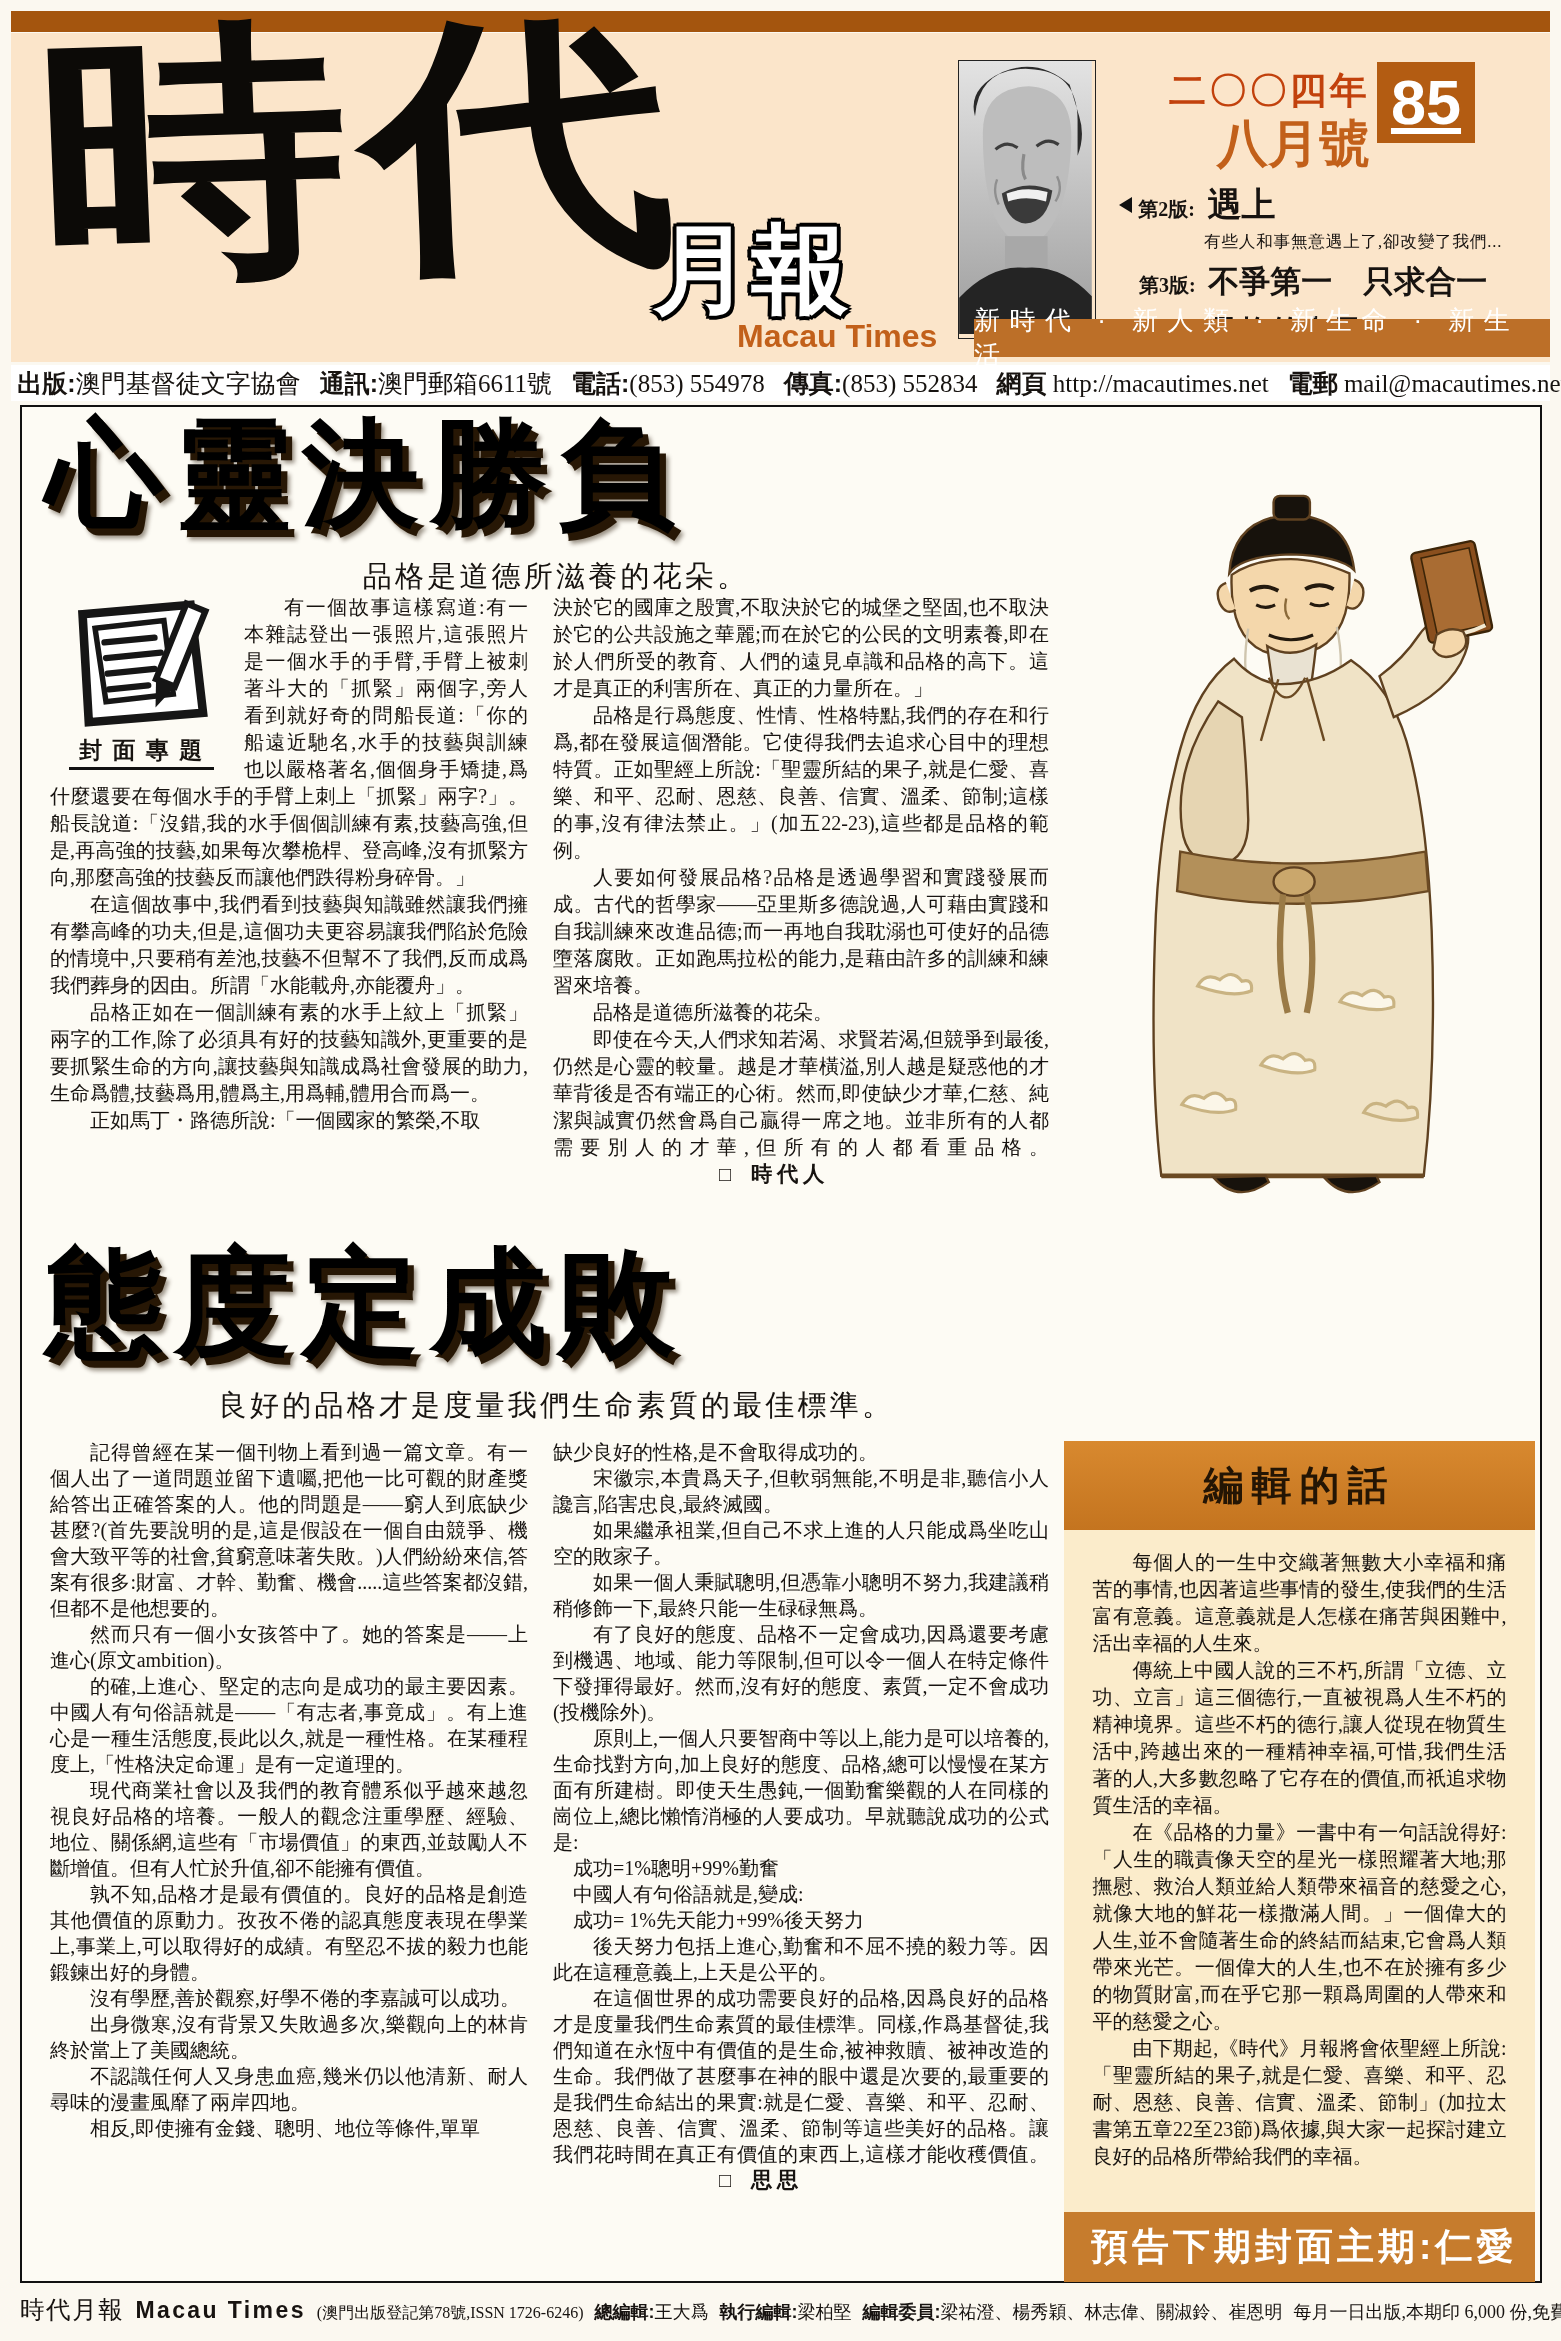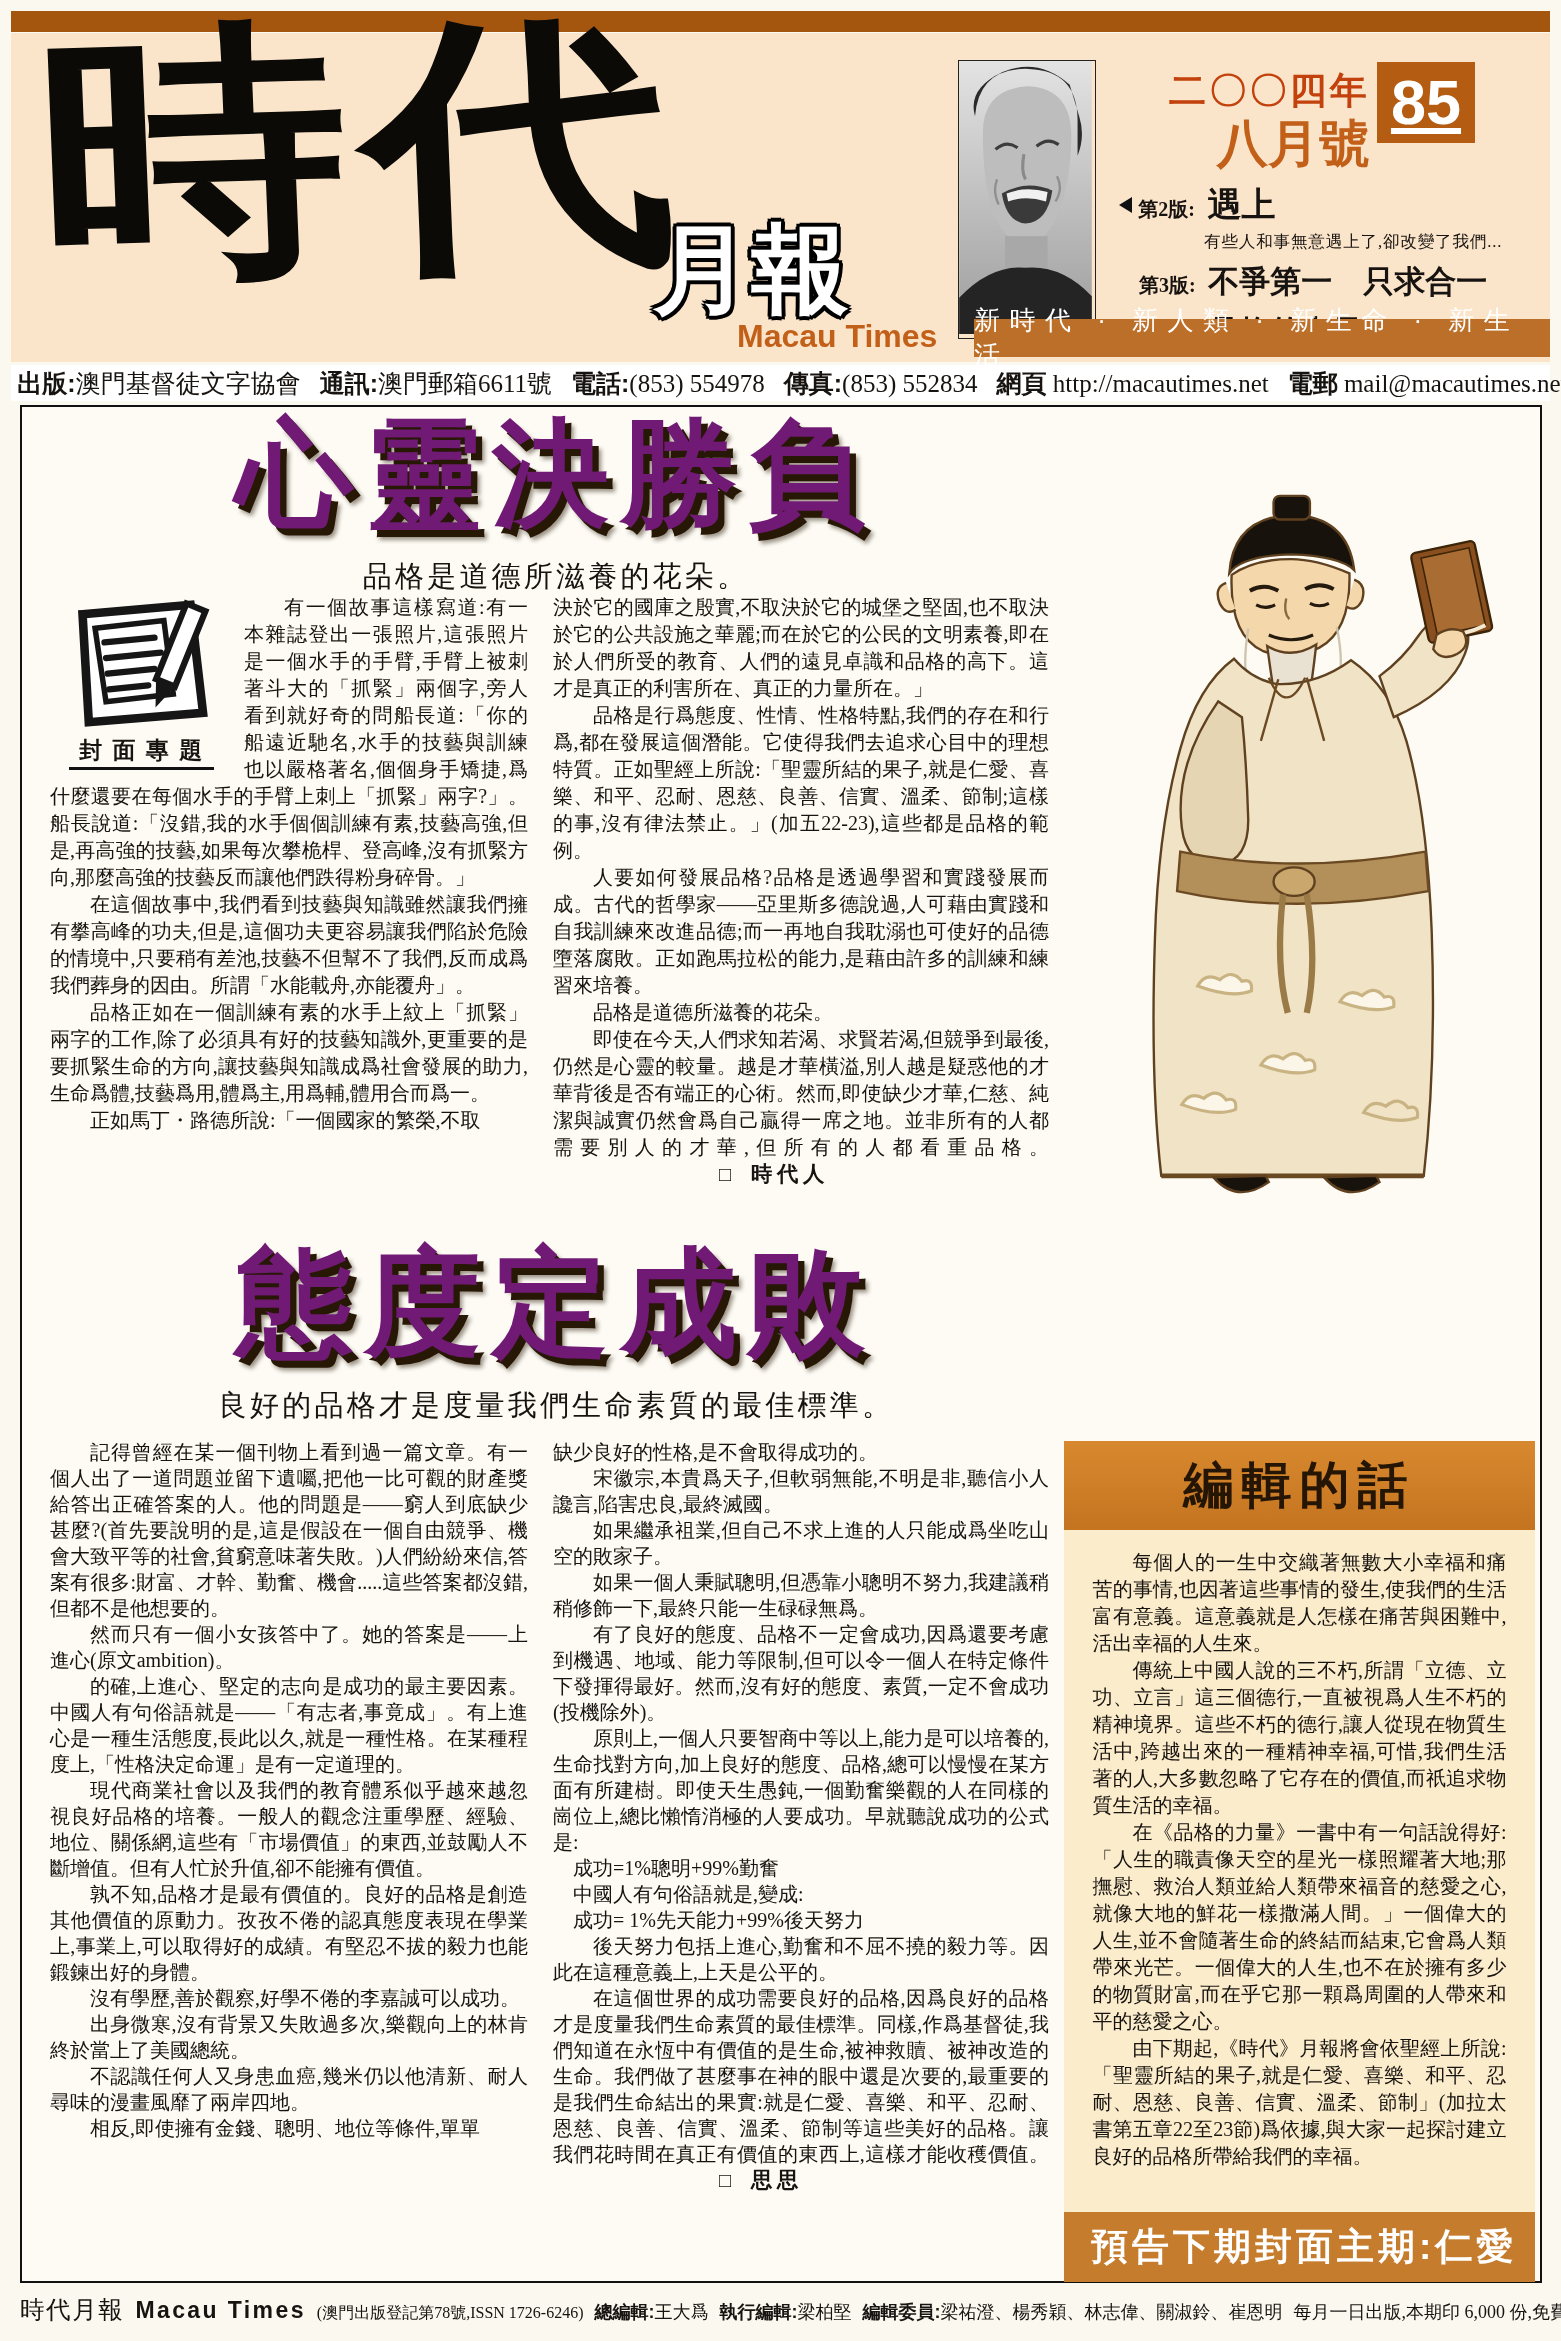--- a/index.html
+++ b/index.html
@@ -34,22 +34,22 @@
   .slogan{position:absolute;left:963px;top:286px;width:576px;height:38px;background:#bc6f28;
         color:#fff;display:flex;align-items:center;justify-content:center;font-size:26px;
         letter-spacing:9.5px;font-family:"Liberation Sans",sans-serif;}
   
   .pub-line{position:absolute;left:11px;top:365px;width:1539px;height:36px;background:#fff;
         display:flex;align-items:center;font-size:25px;gap:19px;padding-left:6.3px;box-sizing:border-box;white-space:nowrap;}
   .pub-line b{font-family:"Liberation Sans",sans-serif;}
   
   .main-box{position:absolute;left:20px;top:405px;width:1522px;height:1878px;border:2.4px solid #111;
         background:#fdfbf4;box-sizing:border-box;}
-  .big-title{position:absolute;left:24px;width:1020px;text-align:center;font-size:117px;line-height:1.1;
-        font-weight:900;letter-spacing:11px;color:#701a75;font-family:"Liberation Sans",sans-serif;
+  .big-title{position:absolute;left:24px;width:1020px;font-size:117px;line-height:1.1;
+        font-weight:900;letter-spacing:11px;color:#000000;font-family:"Liberation Sans",sans-serif;
         text-shadow:6.3px 7.1px 0 #271705,8.7px 9.5px 4px rgba(35,20,3,.45);}
   .t1{top:3.2px;} .t2{top:832px;}
   .sub-title{position:absolute;left:24px;width:1020px;text-align:center;font-size:29px;letter-spacing:3.2px;}
   .s1{top:150px;} .s2{top:979px;}
   .art-col{position:absolute;text-align:justify;}
   .a1{font-size:20px;line-height:27px;}
   .a2{font-size:20px;line-height:26px;}
   .c1{left:28px;width:478px;} .c2{left:531px;width:496px;}
   .r1{top:187px;} .r2{top:1032px;}
   .art-col p{margin:0;text-indent:2em;}
@@ -59,21 +59,21 @@
   .badge-label{display:inline-block;font-size:23px;font-weight:bold;letter-spacing:10.3px;
         border-bottom:3.2px solid #111;padding:0 1.6px 3.2px 10.3px;font-family:"Liberation Sans",sans-serif;}
   .sig{white-space:nowrap;margin-left:166px;}
   .sig .box{font-weight:normal;}
   .sig b{font-family:"Liberation Sans",sans-serif;font-size:21.3px;letter-spacing:4.7px;}
   .illustration{position:absolute;right:30px;top:73px;width:431px;height:763px;}
   
   .editor-box{position:absolute;left:1042px;top:1034px;width:471px;height:841px;display:flex;
         flex-direction:column;}
   .editor-head{height:89px;background:linear-gradient(#d8892f,#c4741f);display:flex;align-items:center;
-        justify-content:center;font-size:50px;font-weight:900;color:#241504;letter-spacing:8px;
+        justify-content:center;font-size:40px;font-weight:900;color:#241504;letter-spacing:8px;
         font-family:"Liberation Sans",sans-serif;}
   .editor-body{flex:1;background:#fbeccb;padding:19px 28.5px;font-size:20px;line-height:27px;
         text-align:justify;box-sizing:border-box;}
   .editor-body p{margin:0;text-indent:2em;}
   .editor-banner{height:70px;background:#c67c2d;color:#fff;display:flex;align-items:center;
         padding-left:27px;font-size:37px;font-weight:bold;letter-spacing:4px;
         font-family:"Liberation Sans",sans-serif;}
   
   .footer{position:absolute;left:20px;top:2293px;width:1522px;display:flex;align-items:baseline;
         gap:11px;white-space:nowrap;font-size:18px;}

